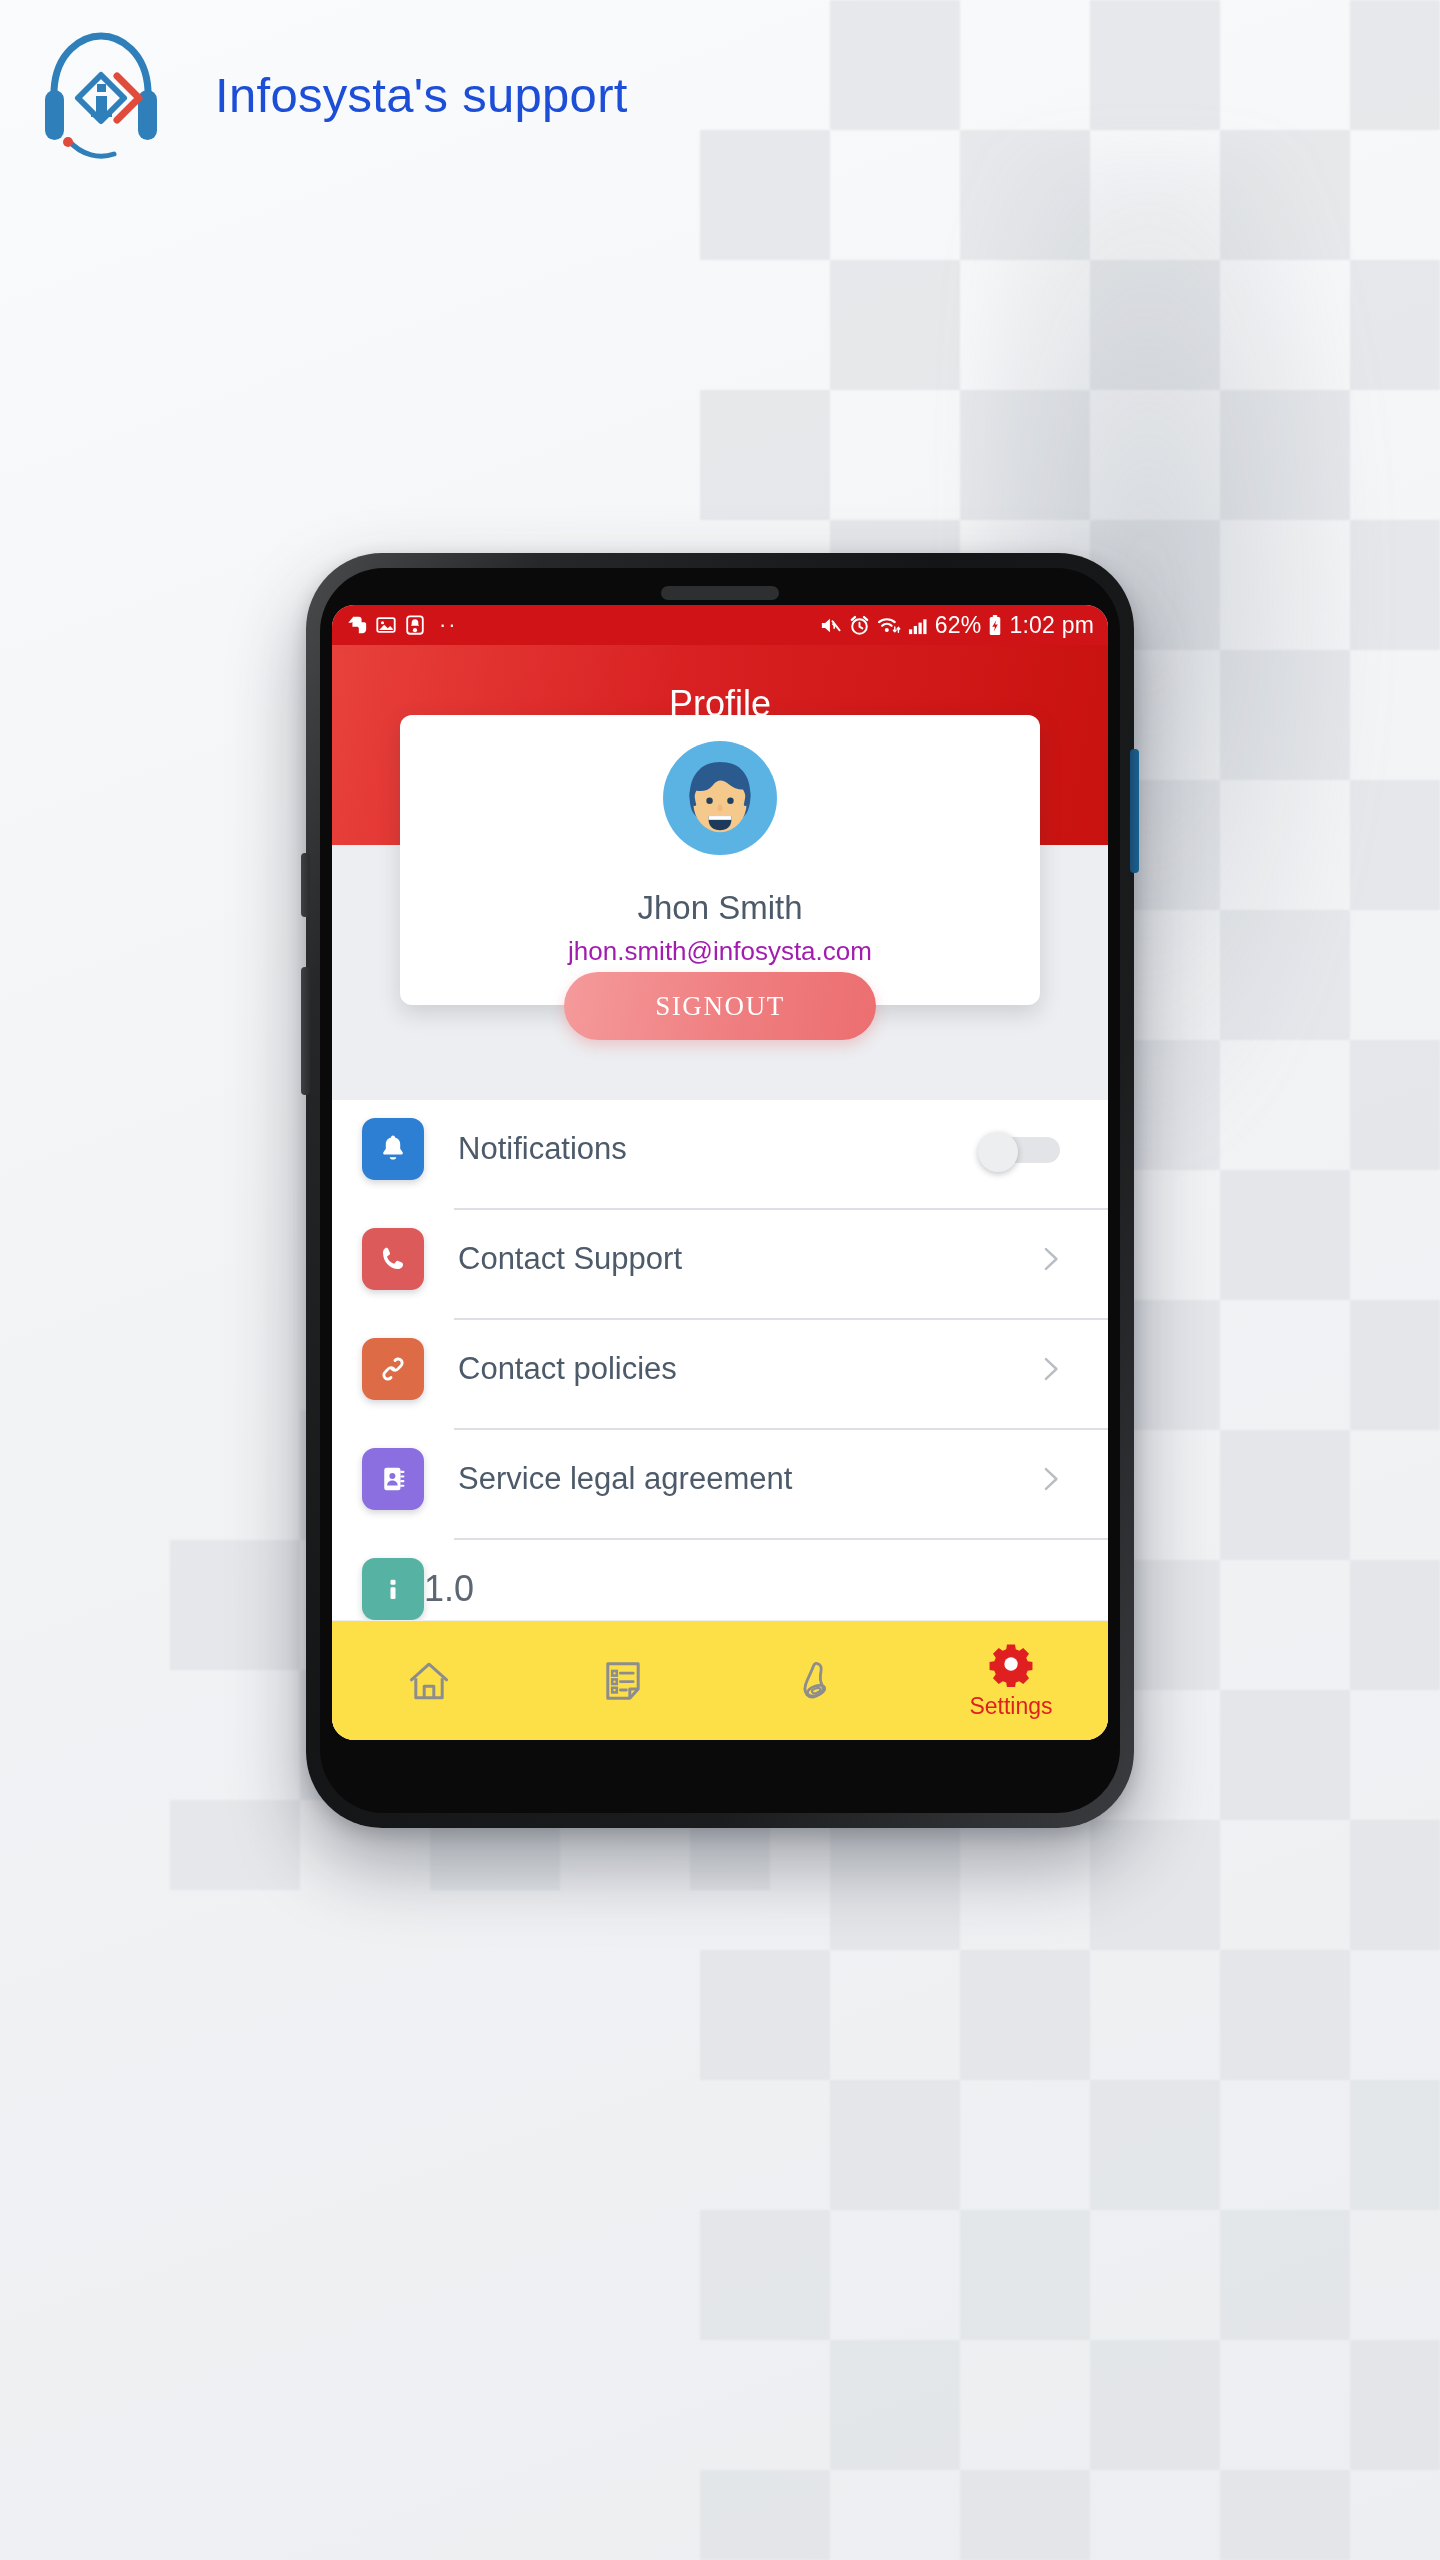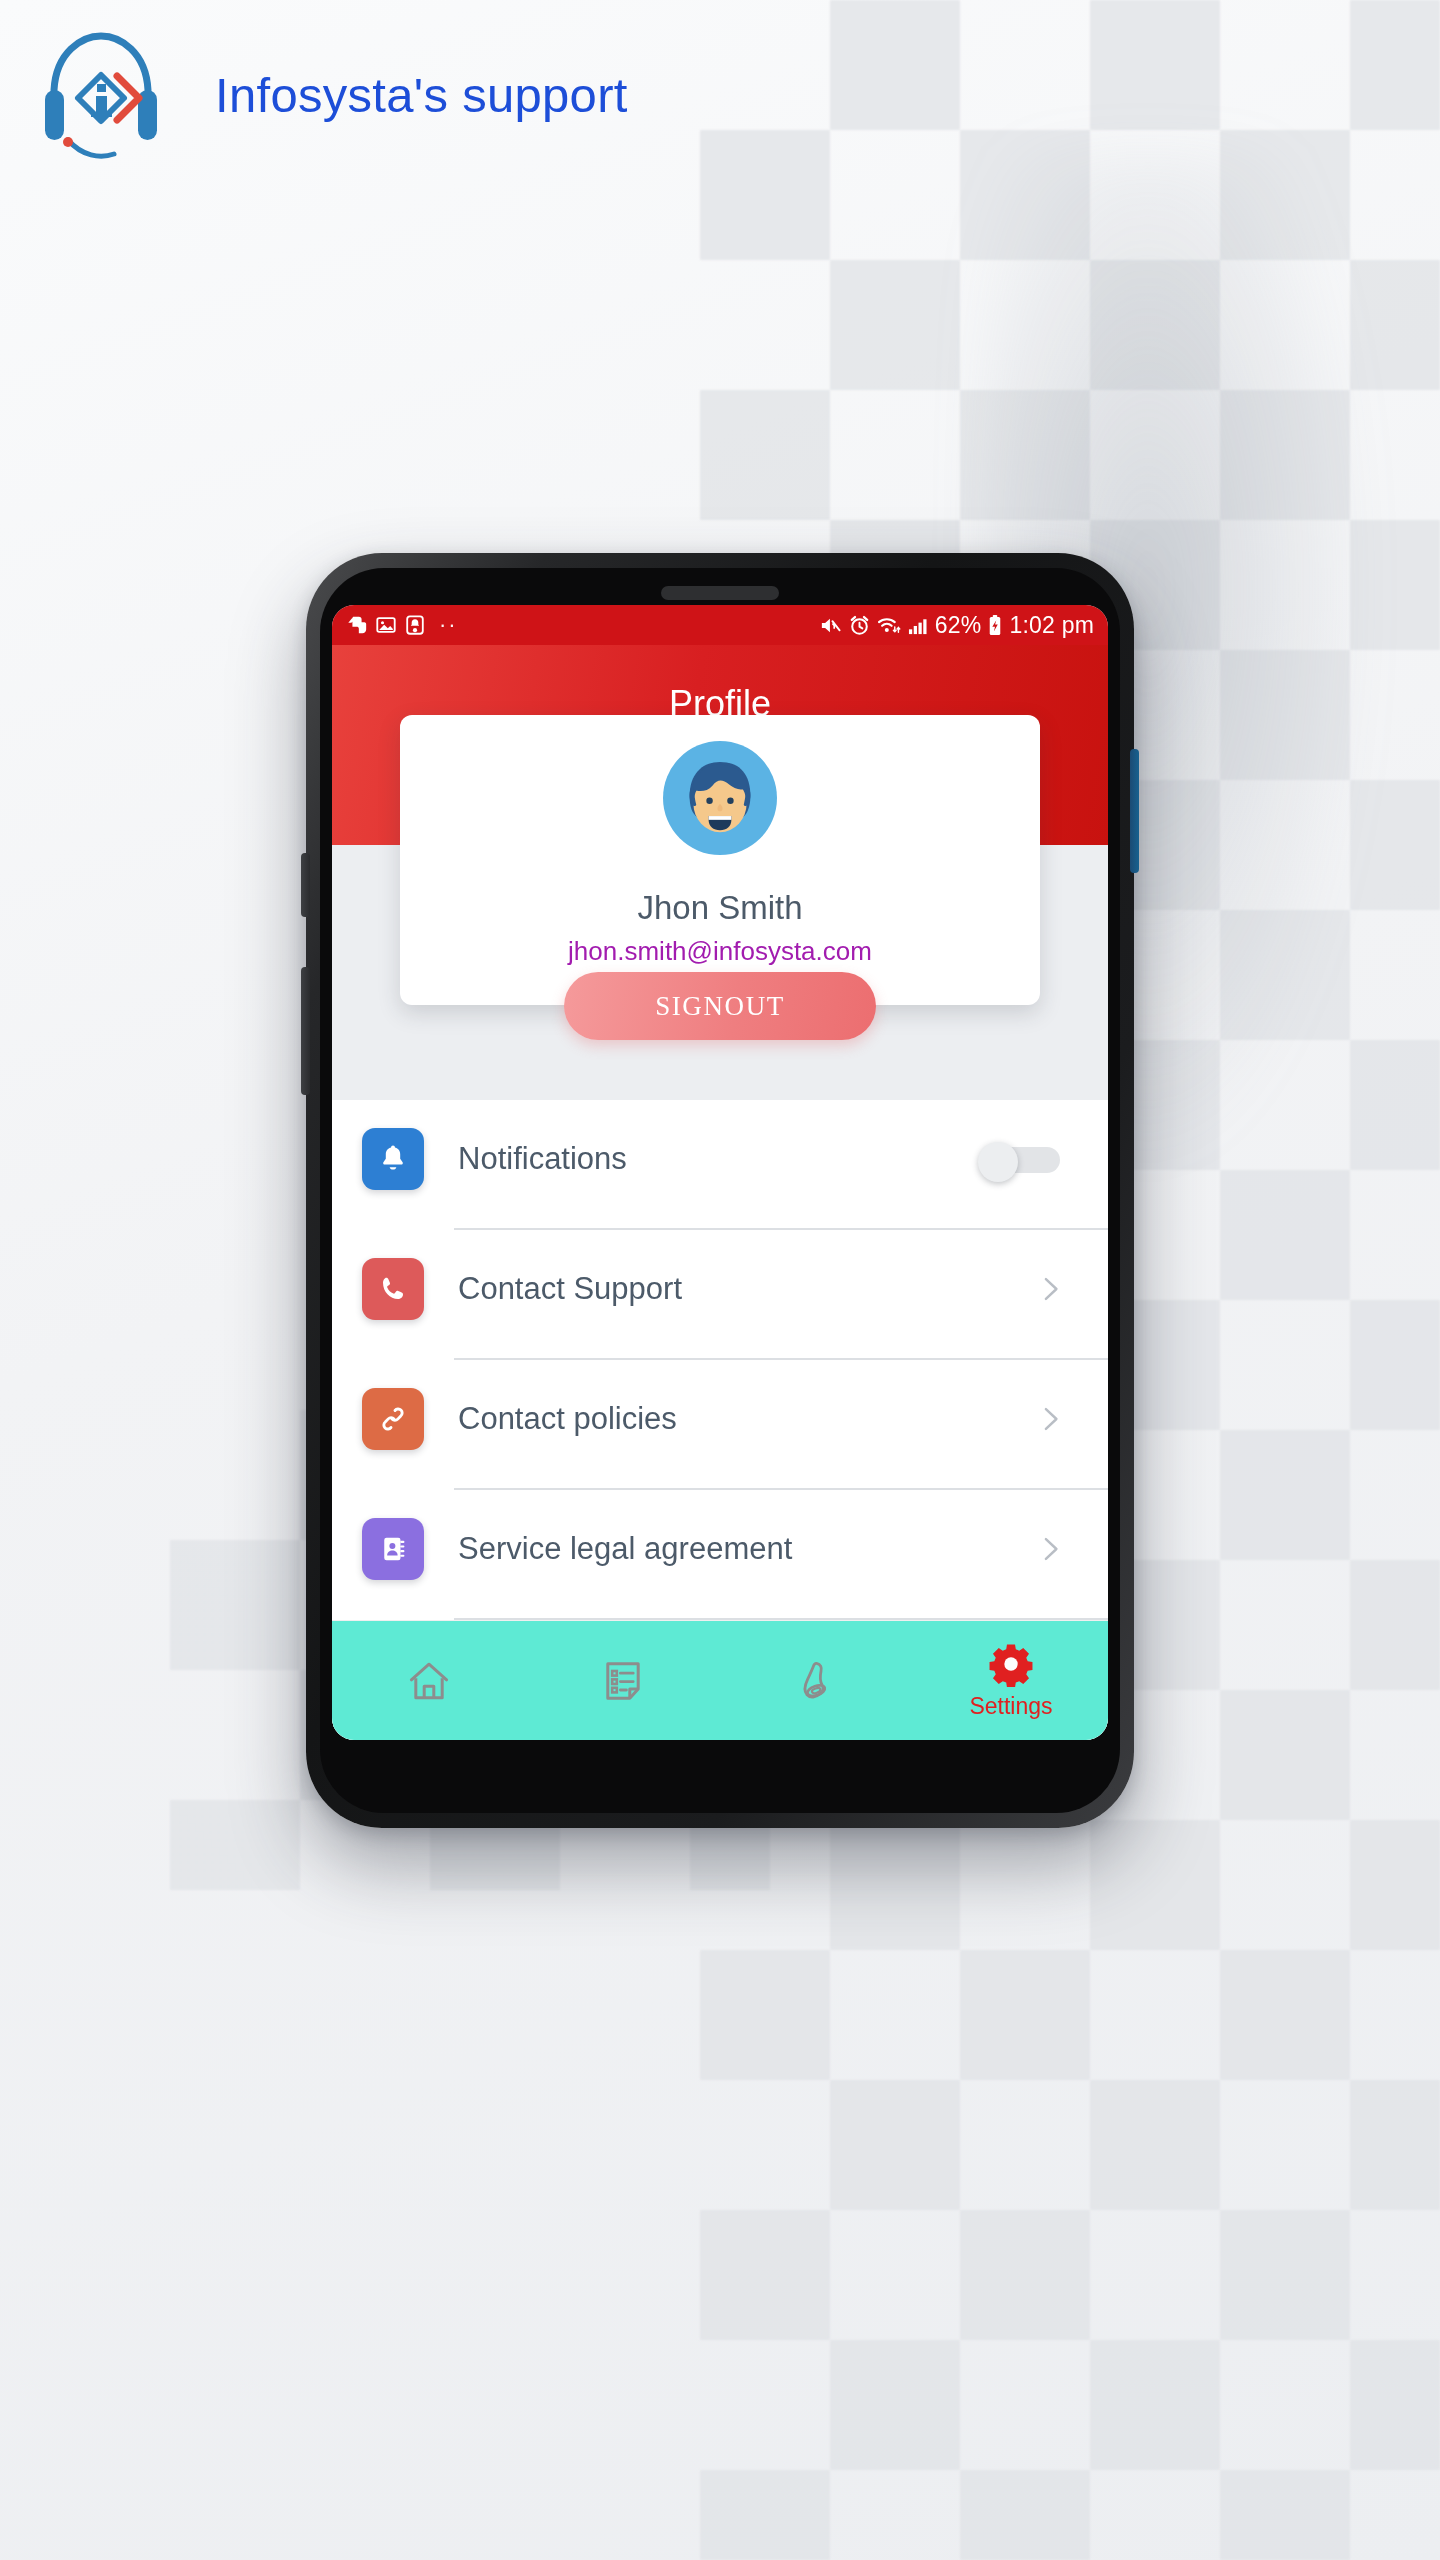--- a/index.html
+++ b/index.html
@@ -146,21 +146,21 @@
     cursor: pointer;
   }
 
   
   #settings-list {
     position: absolute; left: 0; right: 0; top: 255px;
     background: #fff;
   }
   .list-row {
     display: flex; align-items: center;
-    height: 130px; padding: 0 22px 12px 30px;
+    height: 110px; padding: 0 22px 12px 30px;
     position: relative;
   }
   .row-icon {
     width: 62px; height: 62px; border-radius: 13px; flex: none;
     display: flex; align-items: center; justify-content: center;
     box-shadow: 0 3px 7px rgba(40,46,58,.20);
   }
   .row-label {
     margin-left: 34px; font-size: 31px; color: #4c5a69; flex: 1;
     white-space: nowrap;
@@ -182,21 +182,21 @@
   }
   #toggle-thumb {
     position: absolute; left: 0; top: 0; width: 40px; height: 40px;
     border-radius: 50%; background: #eceef0;
     box-shadow: 0 2px 6px rgba(40,46,58,.28);
   }
 
   
   #bottom-nav {
     position: absolute; left: 0; right: 0; bottom: 0; height: 120px;
-    background: #5eead4;
+    background: #fde047;
     display: flex; align-items: center;
     border-top: 1px solid #efefef;
   }
   .nav-item {
     flex: 1; display: flex; flex-direction: column;
     align-items: center; justify-content: center; gap: 6px;
     height: 100%; cursor: pointer;
   }
   .nav-label { font-size: 23px; color: #e02020; }
 </style>

